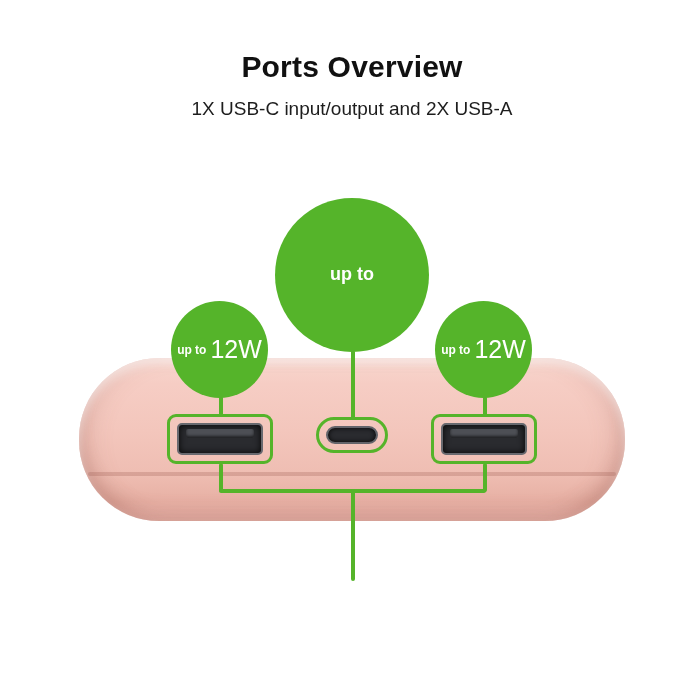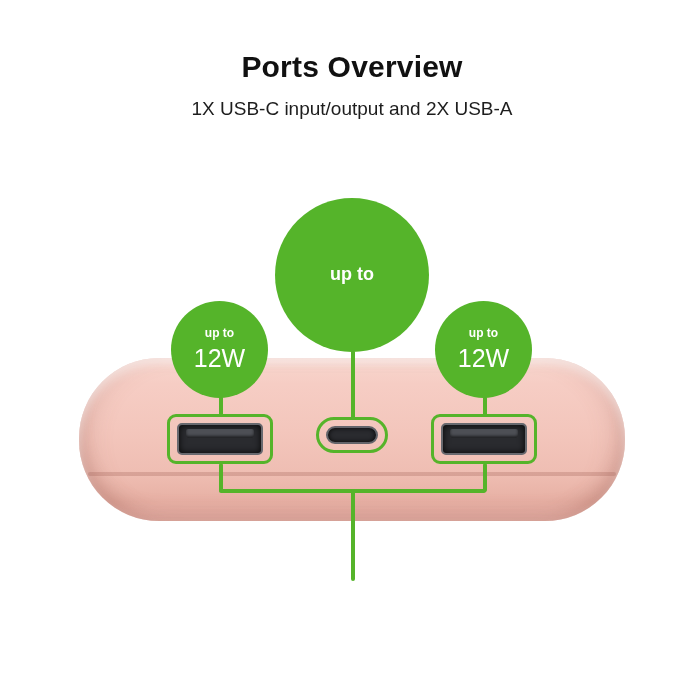--- a/index.html
+++ b/index.html
@@ -79,21 +79,21 @@
     background: var(--port-dark, #2a2b2f);
     border: 2px solid #63646a;
     box-shadow: inset 0 0 5px rgba(0,0,0,0.9);
   }
 
   
   .callout {
     position: absolute; border-radius: 50%;
     background: var(--accent-green, #55b42a);
     color: #ffffff; text-align: center;
-    display: flex; flex-direction: column; align-items: center; justify-content: center;
+    display: flex; align-items: center; justify-content: center;
   }
   .callout-big { left: 273px; top: 196px; width: 154px; height: 154px; }
   .callout-big .prefix { font-size: 18px; font-weight: 700; margin-bottom: 2px; }
   .callout-big .value  { font-size: 38px; font-weight: 700; line-height: 1.05; }
   .callout-small { width: 97px; height: 97px; }
   .callout-left  { left: 169px; top: 299px; }
   .callout-right { left: 433px; top: 299px; }
   .callout-small .prefix { font-size: 12px; font-weight: 700; }
   .callout-small .value  { font-size: 25px; font-weight: 400; line-height: 1.15; }
 

